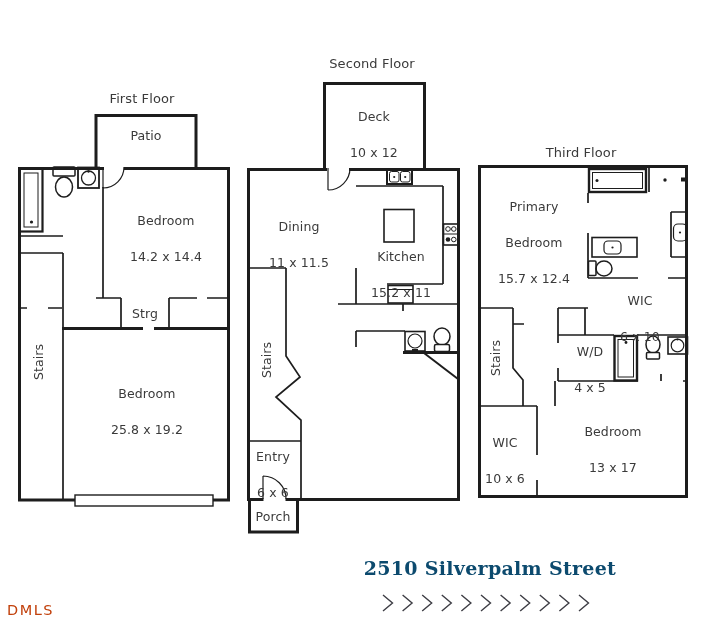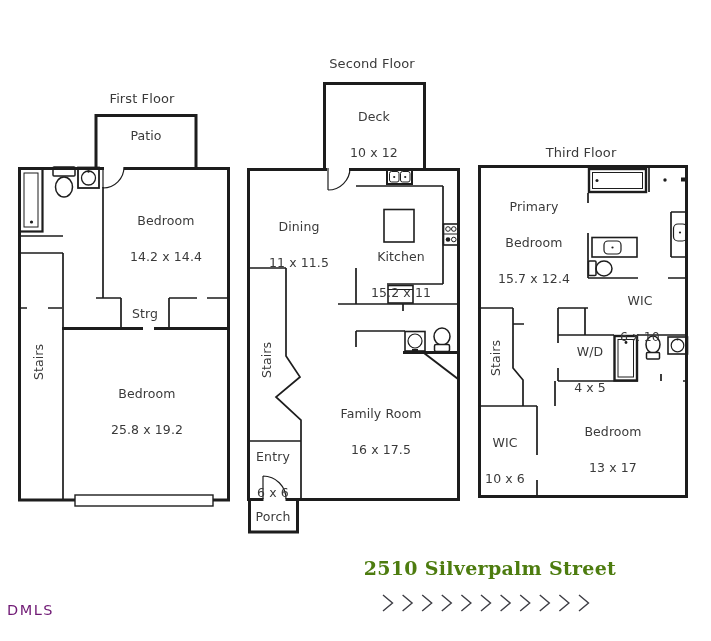--- a/index.html
+++ b/index.html
@@ -6,24 +6,24 @@
   #canvas{position:relative;width:711px;height:641px;background:#fff;overflow:hidden;
           font-family:"DejaVu Sans",sans-serif;}
   #plan-svg{position:absolute;left:0;top:0;}
   .lbl{position:absolute;transform:translate(-50%,-50%);font-size:12.5px;line-height:13px;
        color:#3a3a3a;text-align:center;white-space:nowrap;letter-spacing:.1px;}
   .lbl span{display:block;margin-top:23px;}
   .lbl.vert{transform:translate(-50%,-50%) rotate(-90deg);}
   .lbl.ftitle{font-size:13px;}
   .address{position:absolute;left:490px;top:568px;transform:translate(-50%,-50%);
            font-family:"DejaVu Serif",serif;font-weight:bold;font-size:19px;
-           color:#4d7c0f;letter-spacing:.3px;white-space:nowrap;}
+           color:#0c4a6e;letter-spacing:.3px;white-space:nowrap;}
   #chevrons{position:absolute;left:382px;top:594px;}
   #chevrons polyline{fill:none;stroke:#3d3d44;stroke-width:1.4;}
-  .watermark{position:absolute;left:7px;top:602px;font-size:14.5px;color:#701a75;
+  .watermark{position:absolute;left:7px;top:602px;font-size:14.5px;color:#c2410c;
              letter-spacing:1.5px;}
 </style>
 </head>
 <body>
 
 <div id="canvas">
 
 <svg id="plan-svg" width="711" height="641" viewBox="0 0 711 641">
 
   <g stroke="#1d1d1d" fill="none">
@@ -157,24 +157,20 @@
 </div>
 <div class="lbl" style="left:299px;top:233px">
   <span>Dining</span>
   <span>11 x 11.5</span>
 </div>
 <div class="lbl" style="left:401px;top:263px">
   <span>Kitchen</span>
   <span>15.2 x 11</span>
 </div>
 <div class="lbl vert" style="left:266px;top:360px">Stairs</div>
-<div class="lbl" style="left:381px;top:420px">
-  <span>Family Room</span>
-  <span>16 x 17.5</span>
-</div>
 <div class="lbl" style="left:273px;top:463px">
   <span>Entry</span>
   <span>6 x 6</span>
 </div>
 <div class="lbl" style="left:273px;top:516px">Porch</div>
 
 <div class="lbl ftitle" style="left:581px;top:152px">Third Floor</div>
 <div class="lbl" style="left:534px;top:231px">
   <span>Primary</span>
   <span>Bedroom</span>

